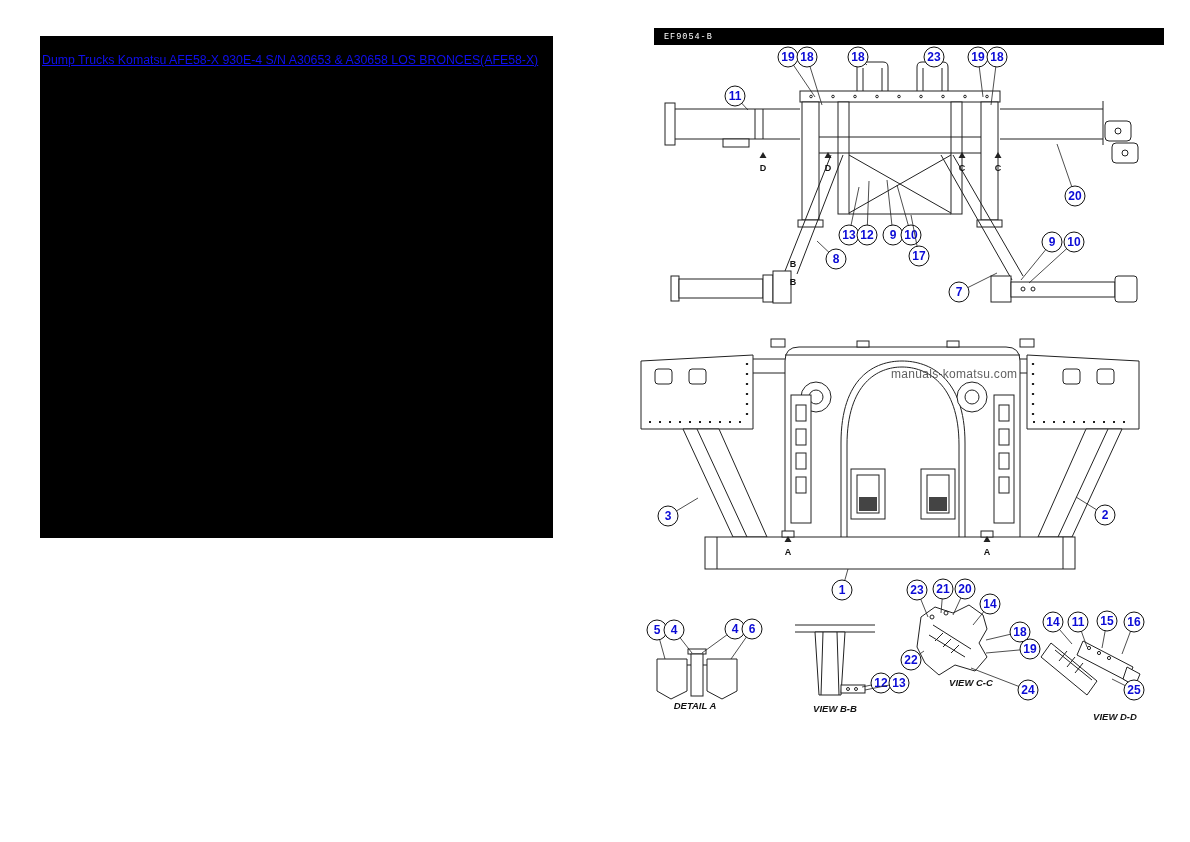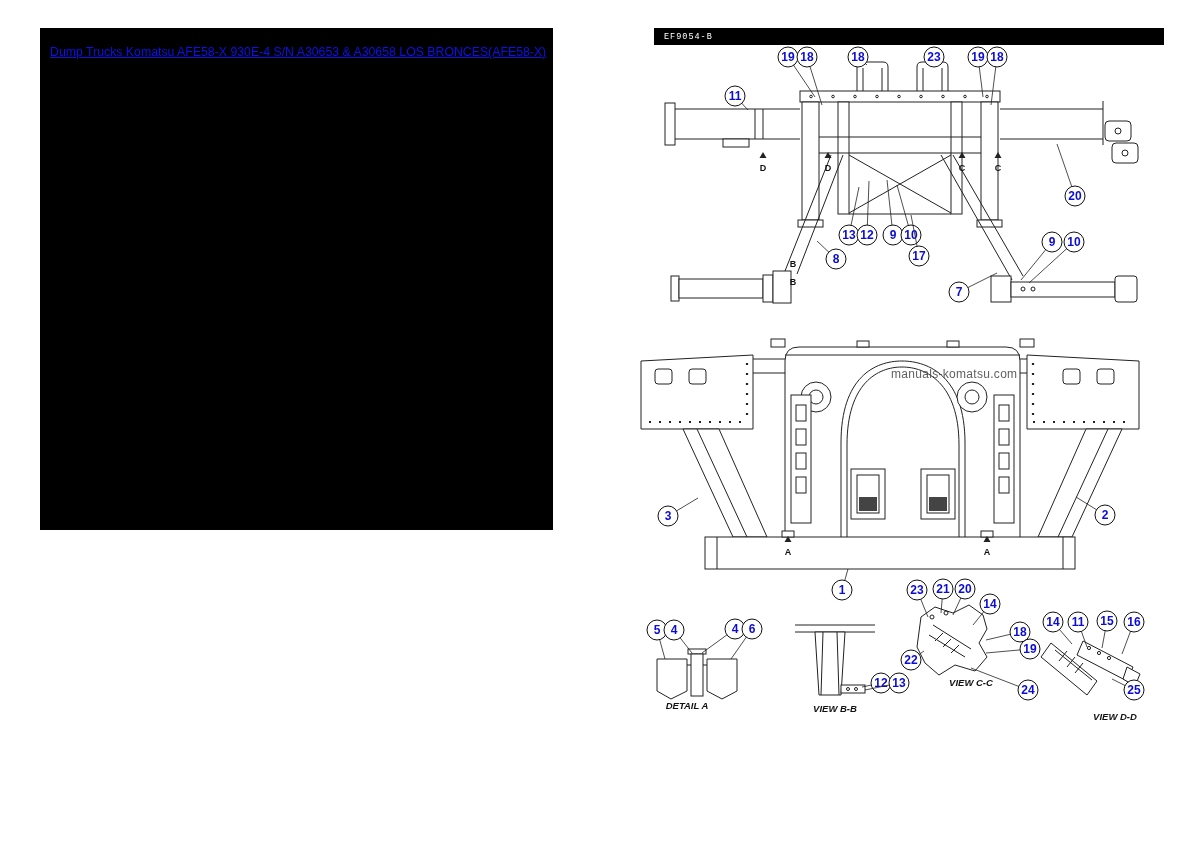--- a/index.html
+++ b/index.html
@@ -1,21 +1,21 @@
 <!DOCTYPE html>
 <html style="--balloon-color: #0b0bd6;"><head>
 <meta charset="utf-8">
 <style>
   * { margin:0; padding:0; box-sizing:border-box; }
   html,body { width:1190px; height:842px; background:#ffffff; }
   body { position:relative; font-family:"Liberation Sans", sans-serif; overflow:hidden; }
 
   .left-panel {
-    position:absolute; left:40px; top:28px; width:513px; height:502px;
-    background:#000000; padding:14px 2px 0 10px;
+    position:absolute; left:40px; top:36px; width:513px; height:502px;
+    background:#000000; padding:14px 2px 0 2px;
   }
   .manual-link {
     color:#0f0fee; text-decoration:underline; font-size:12.3px; line-height:1.25;
     cursor:pointer; display:inline;
   }
 
   .right-panel {
     position:absolute; left:635px; top:28px; width:510px; height:757px; background:#ffffff;
   }
   .header-bar {
@@ -462,18 +462,18 @@
           <polygon points="149.5,497 156.5,497 153,491" fill="#222" data-interactable="false"></polygon>
         </g>
         <g data-interactable="false">
           <text x="352" y="510" class="section-letter">A</text>
           <polygon points="348.5,497 355.5,497 352,491" fill="#222" data-interactable="false"></polygon>
         </g>
       </svg>
 
     <div class="watermark" data-interactable="false">manuals-komatsu.com</div>
 
-    <div class="view-label" style="left:52px;  top:655px" data-interactable="false">DETAIL A</div>
+    <div class="view-label" style="left:60px;  top:655px" data-interactable="false">DETAIL A</div>
     <div class="view-label" style="left:200px; top:658px" data-interactable="false">VIEW B-B</div>
     <div class="view-label" style="left:336px; top:632px" data-interactable="false">VIEW C-C</div>
     <div class="view-label" style="left:480px; top:666px" data-interactable="false">VIEW D-D</div>
   </div>
 </div>
 
 </body></html>

